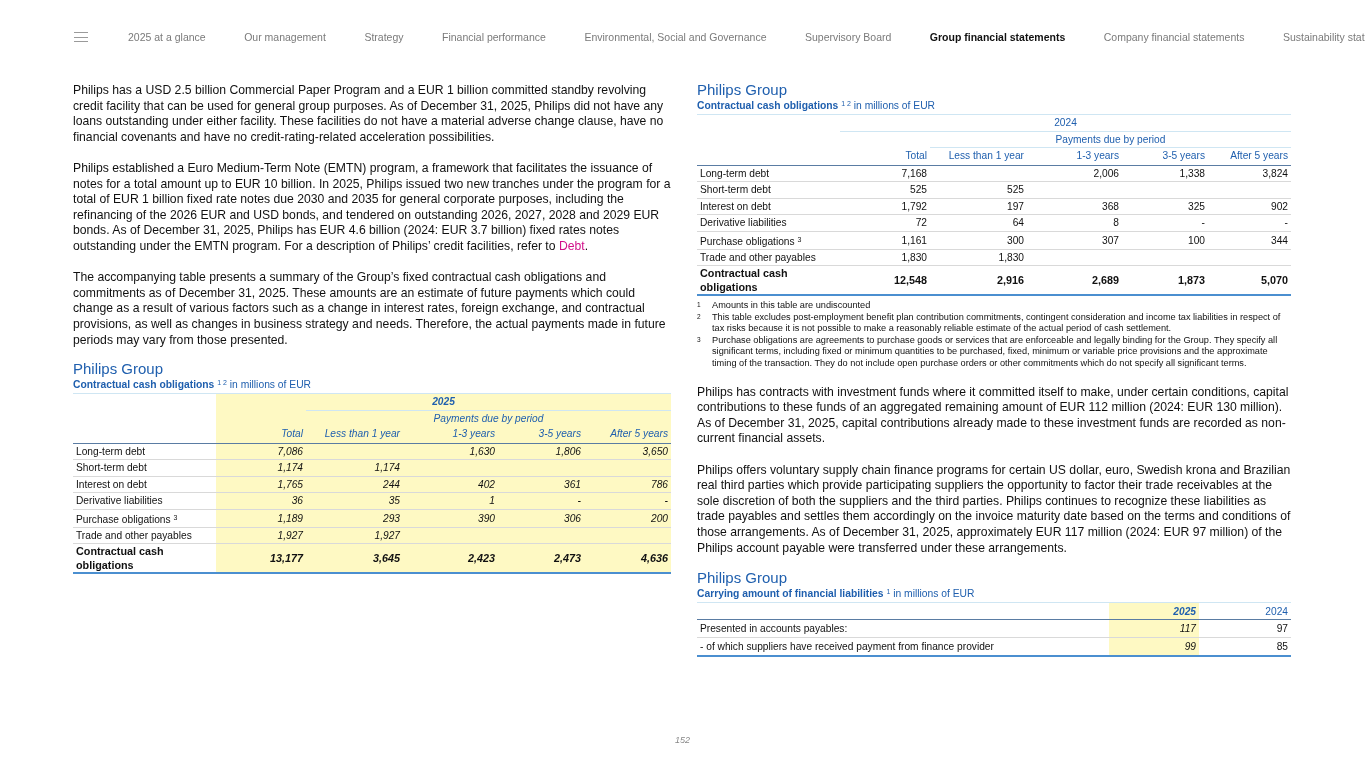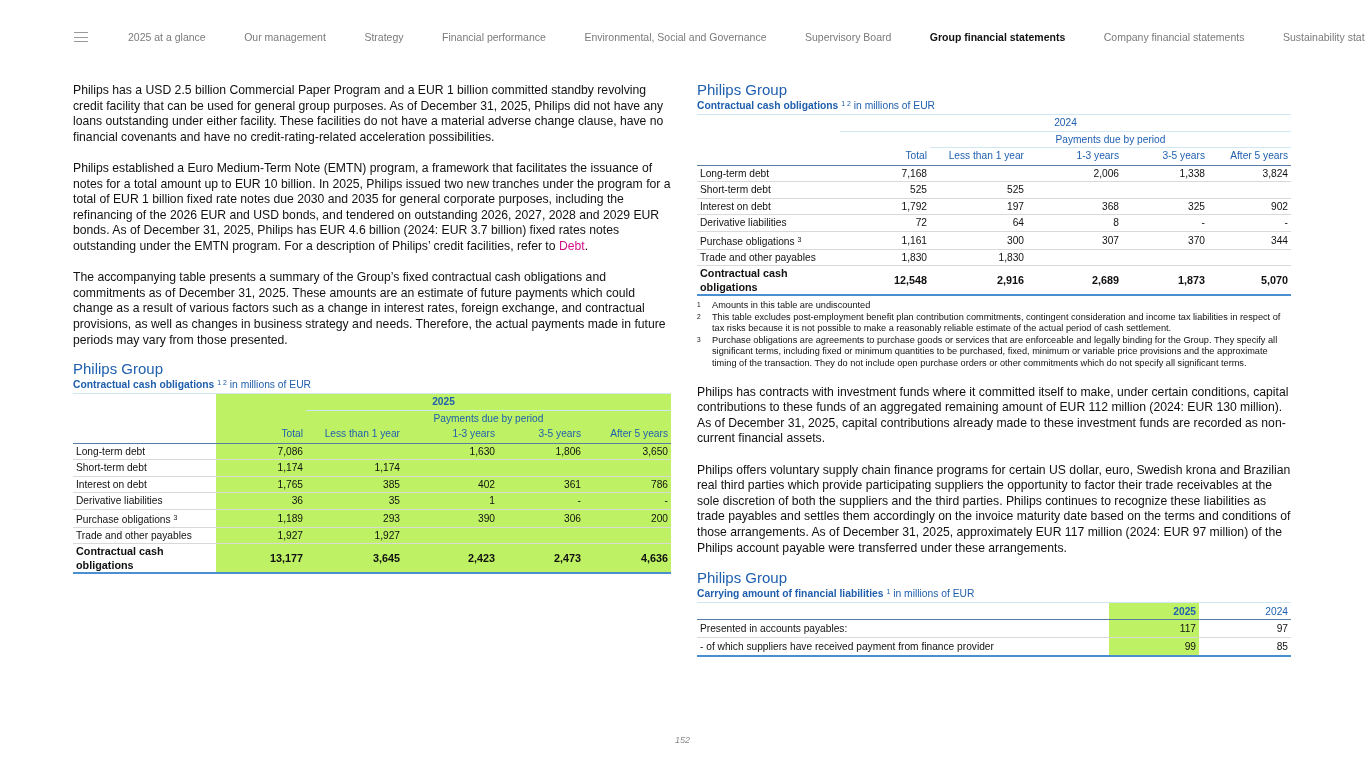--- a/index.html
+++ b/index.html
@@ -31,21 +31,21 @@
   table.fin th { color: #1f5fae; text-align: right; }
   table.fin th.center { text-align: center; }
   table.fin td { text-align: right; border-bottom: 1px solid #d9d9d9; color: #111; }
   table.fin td.lbl { text-align: left; }
   table.fin tr.hdr-year th { border-top: 1px solid #cfe6f3; }
   table.fin tr.hdr-sub th.span { border-top: 1px solid #cfe6f3; }
   table.fin tr.hdr-cols th { border-bottom: 1.5px solid #5a7ca3; padding-bottom: 1px; }
   table.fin tr.hdr-cols th.first { border-bottom: 1.5px solid #5a7ca3; }
   table.fin tr.total td { font-weight: bold; border-top: 1.5px solid #6d6d6d; border-bottom: 2.5px solid #4b8fd0; height: 28px; line-height: 14px; font-size: 10.8px; }
   table.fin tr.total td.lbl { font-size: 10.8px; }
-  .hl { background: #bef264; }
+  .hl { background: #fef9c3; font-style: italic; }
   .sup { font-size: 7px; vertical-align: 3px; }
 
   
   table.fin.t2024 tr.hdr-year th { border-top: 1px solid #cfe6f3; }
   table.fin.t2024 tr.hdr-sub th.span { border-top: 1px solid #cfe6f3; }
   table.fin.t2024 tr.hdr-cols th.span2 { border-top: 1px solid #cfe6f3; }
 
   .footnotes { margin-top: 4px; font-size: 9.2px; line-height: 11.6px; color: #111; }
   .fn { display: flex; }
   .fn .num { width: 15px; flex: none; font-size: 6.5px; vertical-align: top; line-height: 10px; }
@@ -130,21 +130,21 @@
           <td class="lbl"><span>Short-term debt</span></td>
           <td class="hl">1,174</td>
           <td class="hl">1,174</td>
           <td class="hl"></td>
           <td class="hl"></td>
           <td class="hl"></td>
         </tr>
         <tr>
           <td class="lbl"><span>Interest on debt</span></td>
           <td class="hl">1,765</td>
-          <td class="hl">385</td>
+          <td class="hl">244</td>
           <td class="hl">402</td>
           <td class="hl">361</td>
           <td class="hl">786</td>
         </tr>
         <tr>
           <td class="lbl"><span>Derivative liabilities</span></td>
           <td class="hl">36</td>
           <td class="hl">35</td>
           <td class="hl">1</td>
           <td class="hl">-</td>
@@ -241,21 +241,21 @@
           <td>64</td>
           <td>8</td>
           <td>-</td>
           <td>-</td>
         </tr>
         <tr>
           <td class="lbl"><span>Purchase obligations</span> <span class="sup">3</span></td>
           <td>1,161</td>
           <td>300</td>
           <td>307</td>
-          <td>370</td>
+          <td>100</td>
           <td>344</td>
         </tr>
         <tr>
           <td class="lbl"><span>Trade and other payables</span></td>
           <td>1,830</td>
           <td>1,830</td>
           <td></td>
           <td></td>
           <td></td>
         </tr>

